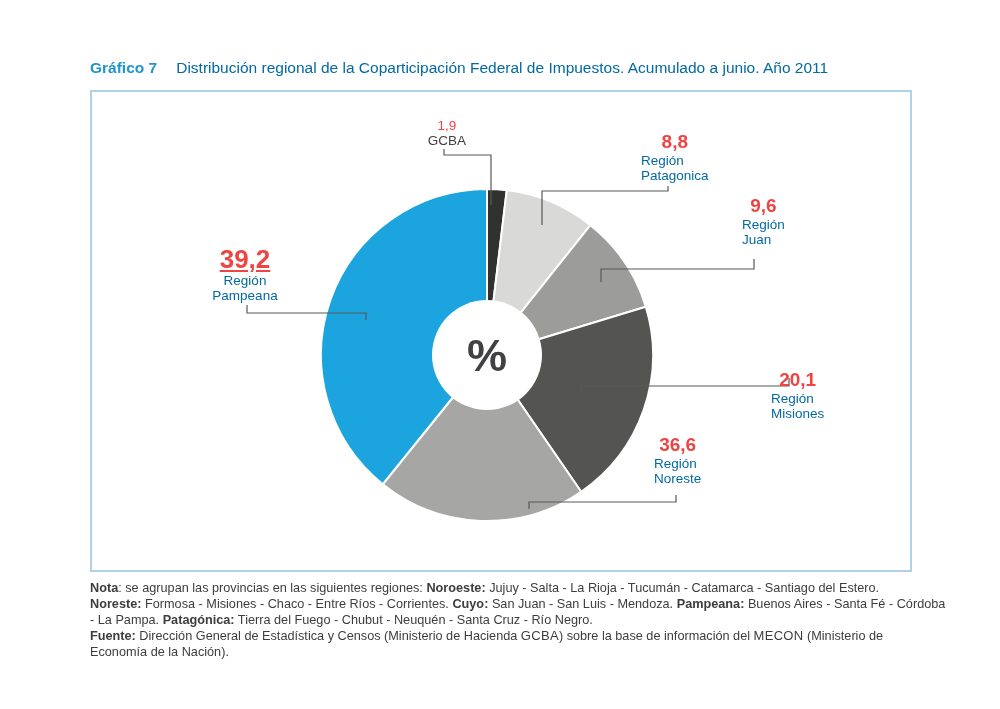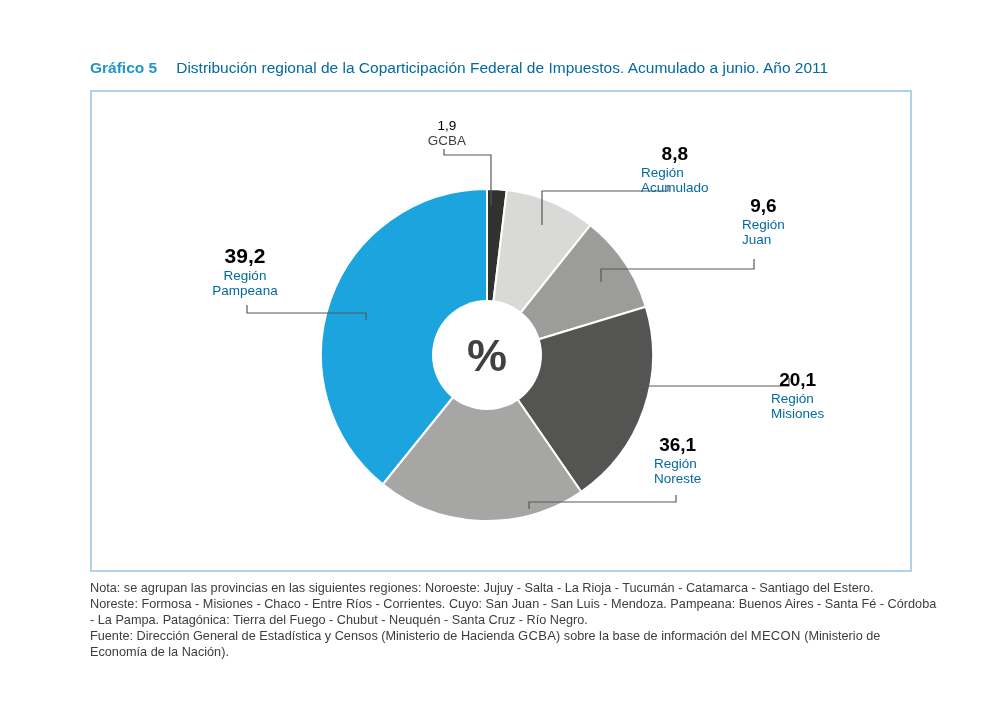--- a/index.html
+++ b/index.html
@@ -23,50 +23,50 @@
     position:absolute;left:90px;top:90px;
     width:822px;height:482px;
     border:2px solid #b0d2e9;
     box-sizing:border-box;
     background:#ffffff;
   }
   .chart-box svg{position:absolute;left:0;top:0;}
   
   .slice-label{position:absolute;color:#414042;}
   .slice-label .num{
-    font-size:19px;font-weight:bold;color:#000000;line-height:1.08;text-align:center;
+    font-size:19px;font-weight:bold;color:#ef4444;line-height:1.08;text-align:center;
   }
   .slice-label .nm{
     font-size:13.5px;color:#0369a1;line-height:1.14;
   }
   .slice-label.align-center{text-align:center;}
   .slice-label.lab-caba .num{font-size:13.5px;font-weight:normal;line-height:1.05;}
   .slice-label.lab-caba .nm{color:#414042;font-size:13.5px;}
-  .slice-label.lab-pampeana .num{font-size:21px;}
+  .slice-label.lab-pampeana .num{font-size:26px;text-decoration:underline;}
   .lab-caba{left:320px;top:27px;width:70px;}
-  .lab-patagonica{left:549px;top:52px;}
+  .lab-patagonica{left:549px;top:40px;}
   .lab-cuyo{left:650px;top:104px;}
   .lab-noroeste{left:679px;top:231px;margin-top:47px;}
   .lab-noreste{left:562px;top:343px;}
   .lab-pampeana{left:92px;top:153px;width:122px;}
   
   .note{
     position:absolute;left:90px;top:581px;width:880px;
     font-size:12.7px;line-height:15.8px;color:#3d3d3f;
   }
-  .note .bold{font-weight:normal;}
+  .note .bold{font-weight:bold;}
   .note .sc{font-size:13px;letter-spacing:0.3px;}
 </style>
 </head>
 <body>
 
 <div class="page">
 
   <div class="header">
-    <span class="fig-label">Gráfico 5</span><span class="fig-title">Distribución regional de la Coparticipación Federal de Impuestos. Acumulado a junio. Año 2011</span>
+    <span class="fig-label">Gráfico 7</span><span class="fig-title">Distribución regional de la Coparticipación Federal de Impuestos. Acumulado a junio. Año 2011</span>
   </div>
 
   <div class="chart-box">
     <svg width="818" height="478" viewBox="0 0 818 478">
         <path d="M 395 263 L 395.00 97.00 A 166 166 0 0 1 414.77 98.18 Z" fill="#31312f" stroke="#ffffff" stroke-width="2"></path>
         <path d="M 395 263 L 414.77 98.18 A 166 166 0 0 1 498.38 133.12 Z" fill="#d9d9d7" stroke="#ffffff" stroke-width="2"></path>
         <path d="M 395 263 L 498.38 133.12 A 166 166 0 0 1 553.81 214.69 Z" fill="#9c9c9a" stroke="#ffffff" stroke-width="2"></path>
         <path d="M 395 263 L 553.81 214.69 A 166 166 0 0 1 489.17 399.71 Z" fill="#545452" stroke="#ffffff" stroke-width="2"></path>
         <path d="M 395 263 L 489.17 399.71 A 166 166 0 0 1 290.80 392.22 Z" fill="#a6a6a4" stroke="#ffffff" stroke-width="2"></path>
         <path d="M 395 263 L 290.80 392.22 A 166 166 0 0 1 395.00 97.00 Z" fill="#1ba4dd" stroke="#ffffff" stroke-width="2"></path>
@@ -81,37 +81,37 @@
       </svg>
 
     <div class="slice-label lab-caba align-center">
       <div class="num">1,9</div>
       <div class="nm">GCBA</div>
     </div>
 
     <div class="slice-label lab-patagonica">
       <div class="num">8,8</div>
       <div class="nm">Región</div>
-      <div class="nm">Acumulado</div>
+      <div class="nm">Patagonica</div>
     </div>
 
     <div class="slice-label lab-cuyo">
       <div class="num">9,6</div>
       <div class="nm">Región</div>
       <div class="nm">Juan</div>
     </div>
 
     <div class="slice-label lab-noroeste">
       <div class="num">20,1</div>
       <div class="nm">Región</div>
       <div class="nm">Misiones</div>
     </div>
 
     <div class="slice-label lab-noreste">
-      <div class="num">36,1</div>
+      <div class="num">36,6</div>
       <div class="nm">Región</div>
       <div class="nm">Noreste</div>
     </div>
 
     <div class="slice-label lab-pampeana align-center">
       <div class="num">39,2</div>
       <div class="nm">Región</div>
       <div class="nm">Pampeana</div>
     </div>
   </div>

